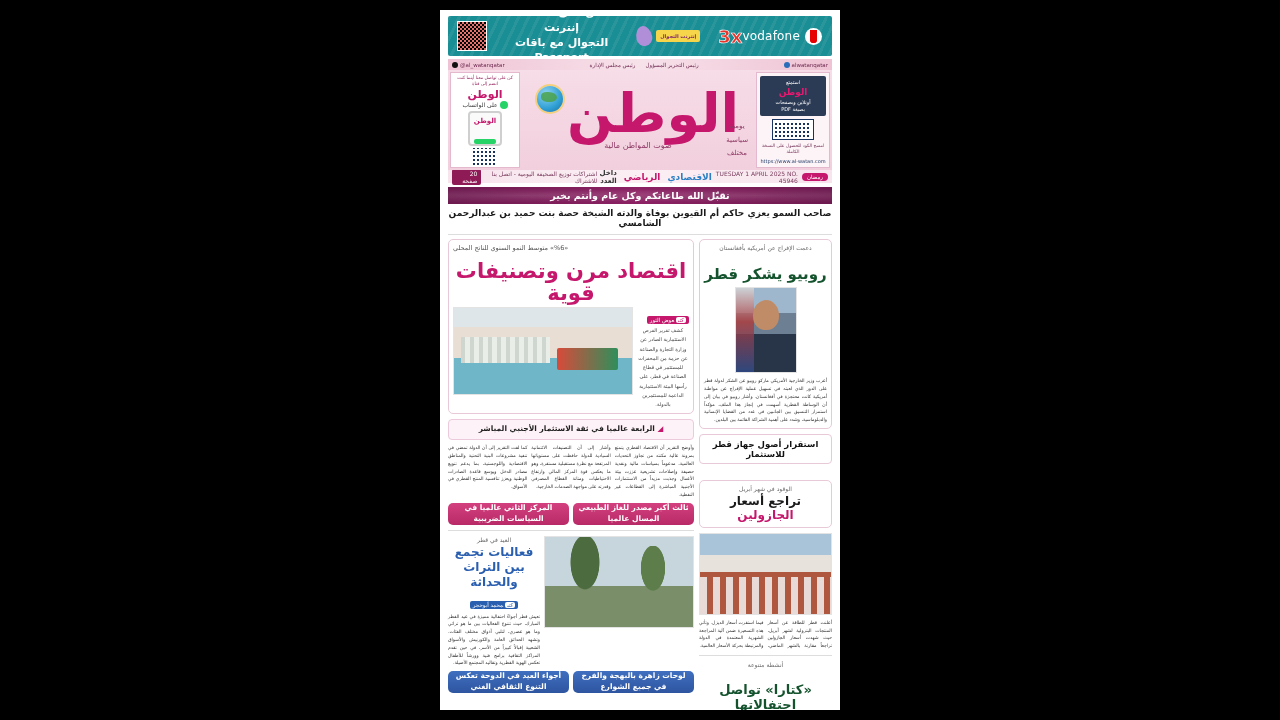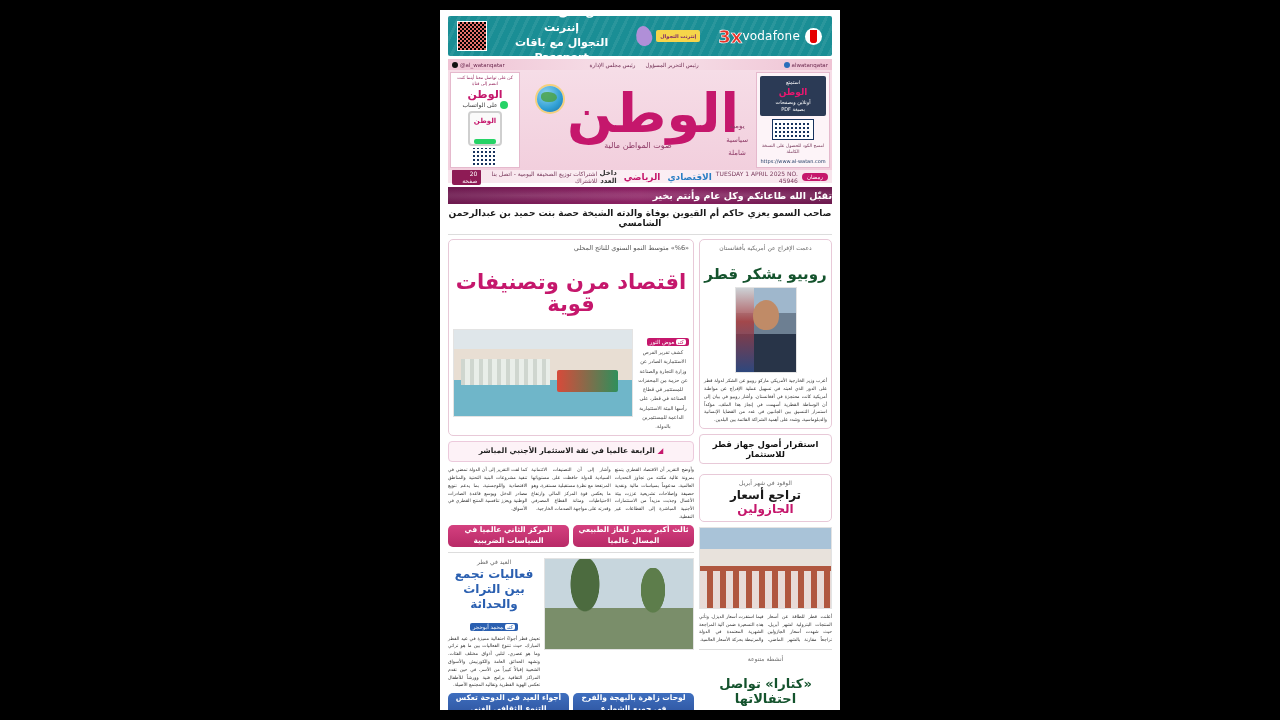--- a/index.html
+++ b/index.html
@@ -100,21 +100,21 @@
   .mb-left{display:flex;align-items:center;gap:4px;}
   .pillbtn{background:#c5176c;color:#fff;border-radius:6px;padding:1px 5px;font-size:5.5px;}
   .mb-mid{display:flex;align-items:center;gap:7px;}
   .sec-sport{color:#c5176c;font-weight:bold;font-size:9px;}
   .sec-econ{color:#2a7fc4;font-weight:bold;font-size:9px;}
   .mb-inside{font-size:7px;color:#333;font-weight:bold;}
   .pages-badge{background:#8e1b55;color:#fff;border-radius:2px;padding:1px 4px;font-size:6px;}
 
   
   .greet{ margin:4px 8px 0 8px; height:17px; background:linear-gradient(90deg,#6d1a4f,#8c2163,#6d1a4f);
-          color:#fff;font-size:9.5px;font-weight:bold;display:flex;align-items:center;justify-content:flex-start;
+          color:#fff;font-size:9.5px;font-weight:bold;display:flex;align-items:center;justify-content:center;
           position:relative; overflow:hidden;}
   .greet:before{content:"";position:absolute;inset:0;
      background:radial-gradient(ellipse at 20% 50%,rgba(255,255,255,.12),transparent 60%),
                 radial-gradient(ellipse at 80% 50%,rgba(255,255,255,.12),transparent 60%);}
   .greet span{position:relative;}
 
   
   .cond{ margin:4px 8px; font-size:9px; font-weight:bold; color:#1a1a1a; text-align:center;
          border-bottom:1px solid #ddd; padding-bottom:6px;}
 
@@ -134,31 +134,31 @@
      background:linear-gradient(180deg,#9fb7cc 0 30%,#6d7f92 30% 55%,#283448 55% 100%);}
   .ph-rubio:after{content:"";position:absolute;left:50%;top:14%;transform:translateX(-50%);
      width:26px;height:30px;border-radius:50% 50% 45% 45%;background:#c08b67;}
   .ph-rubio:before{content:"";position:absolute;left:0;top:0;width:18px;height:100%;
      background:linear-gradient(180deg,#d8d8d8,#b03a3a 40%,#2f4c8a);opacity:.8;}
 
   .bodytext{ font-size:4.6px; color:#333; line-height:1.7; text-align:justify; }
   .cols2{ column-count:2; column-gap:4px;}
 
   .strip-hl{ border:1px solid #e8c9d8; border-radius:4px; text-align:center;
-             font-size:8.5px; font-weight:bold; color:#111; padding:4px 2px; margin-bottom:10px;}
+             font-size:8.5px; font-weight:bold; color:#111; padding:4px 2px; margin-bottom:16px;}
 
   .ph-crowd{ height:82px; margin:4px 0;
      background:linear-gradient(180deg,#a9c3d8 0 26%,#e8e2dc 26% 48%,#b0573f 48% 100%);
      position:relative;}
   .ph-crowd:after{content:"";position:absolute;left:0;bottom:0;width:100%;height:46%;
      background:repeating-linear-gradient(90deg,#f2f2f2 0 7px,transparent 7px 13px);opacity:.85;}
 
   
-  .main-kicker{ font-size:6.5px;color:#555;text-align:right;margin-bottom:19px;}
-  .main-hl{ font-size:21px; font-weight:bold; color:#c5176c; text-align:center; line-height:1.05; margin-bottom:14px;}
+  .main-kicker{ font-size:6.5px;color:#555;text-align:left;margin-bottom:8px;}
+  .main-hl{ font-size:21px; font-weight:bold; color:#c5176c; text-align:center; line-height:1.05; margin-bottom:3px;}
   .main-row{ display:flex; gap:4px; }
   .ph-port{ flex:1; height:88px;
      background:linear-gradient(180deg,#dfe6ea 0 22%,#e8ded3 22% 58%,#6fb6c9 58% 100%);
      position:relative; overflow:hidden;}
   .ph-port:after{content:"";position:absolute;right:8%;top:46%;width:34%;height:26%;
      background:linear-gradient(90deg,#d84a3a,#2f8f5b);border-radius:2px;}
   .ph-port:before{content:"";position:absolute;left:4%;top:34%;width:50%;height:30%;
      background:repeating-linear-gradient(90deg,#cfd6cf 0 4px,#e9eee9 4px 9px);}
   .sidecol{ width:52px; }
   .byline{ background:#c5176c;color:#fff;font-size:5.5px;border-radius:2px;padding:1px 3px;
@@ -244,21 +244,21 @@
         </div>
         <div class="qr"></div>
         <div class="sidecap">امسح الكود للحصول على النسخة الكاملة</div>
         <div class="sideurl">https://www.al-watan.com</div>
       </div>
 
       <div class="mast-center">
         <div class="logo-words">
           <div>يومية</div>
           <div>سياسية</div>
-          <div>شاملة</div>
+          <div>مختلف</div>
         </div>
         <div class="logo-row">
           <span class="logo-ar">الوطن</span>
           <span class="globe"></span>
         </div>
         <div class="logo-sub">صوت المواطن مالية</div>
       </div>
 
       <div class="mast-promo">
         <div class="promo-t">كن على تواصل معنا أينما كنت</div>

